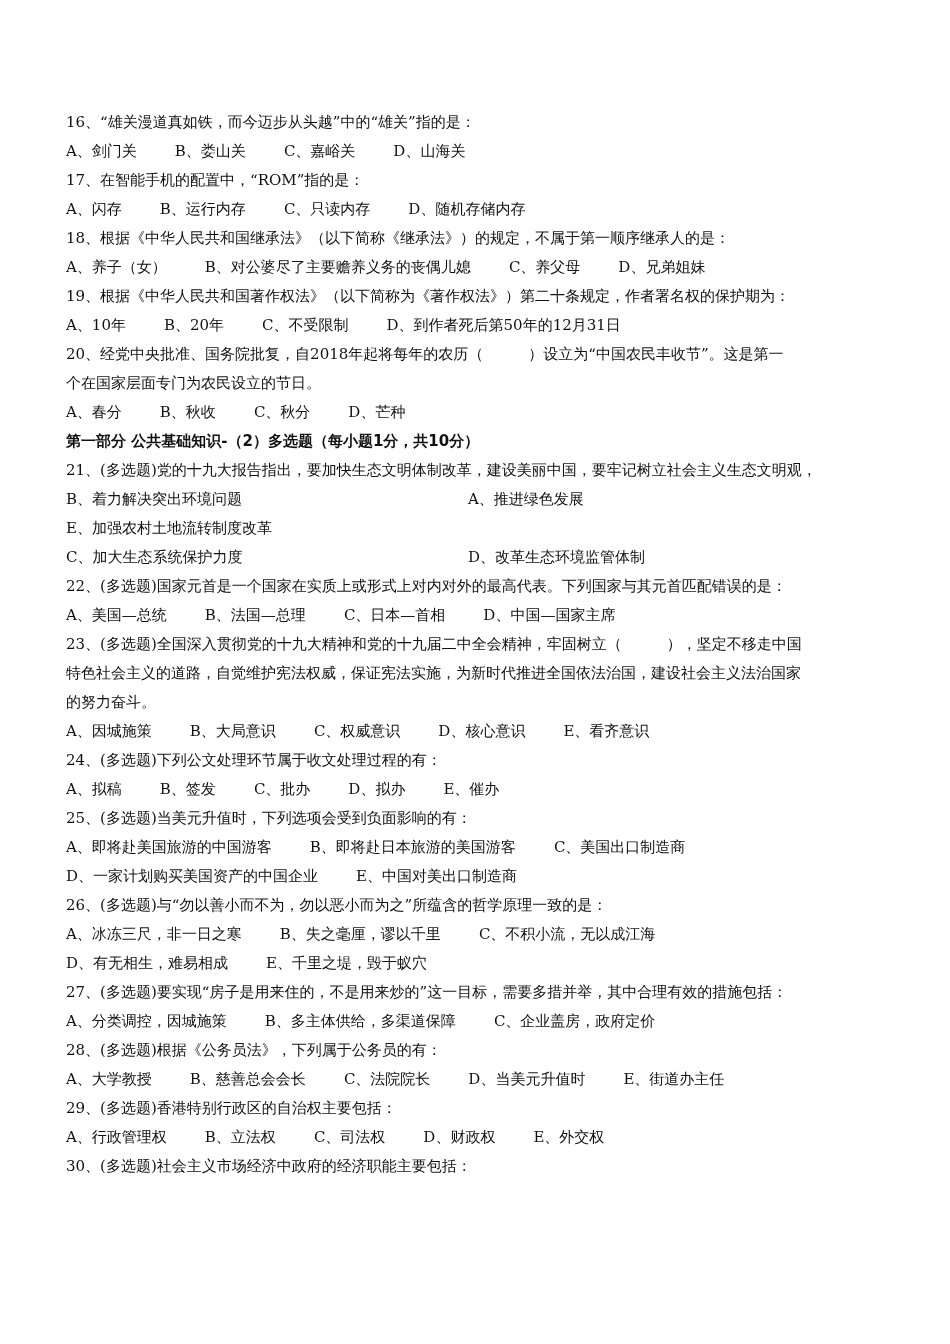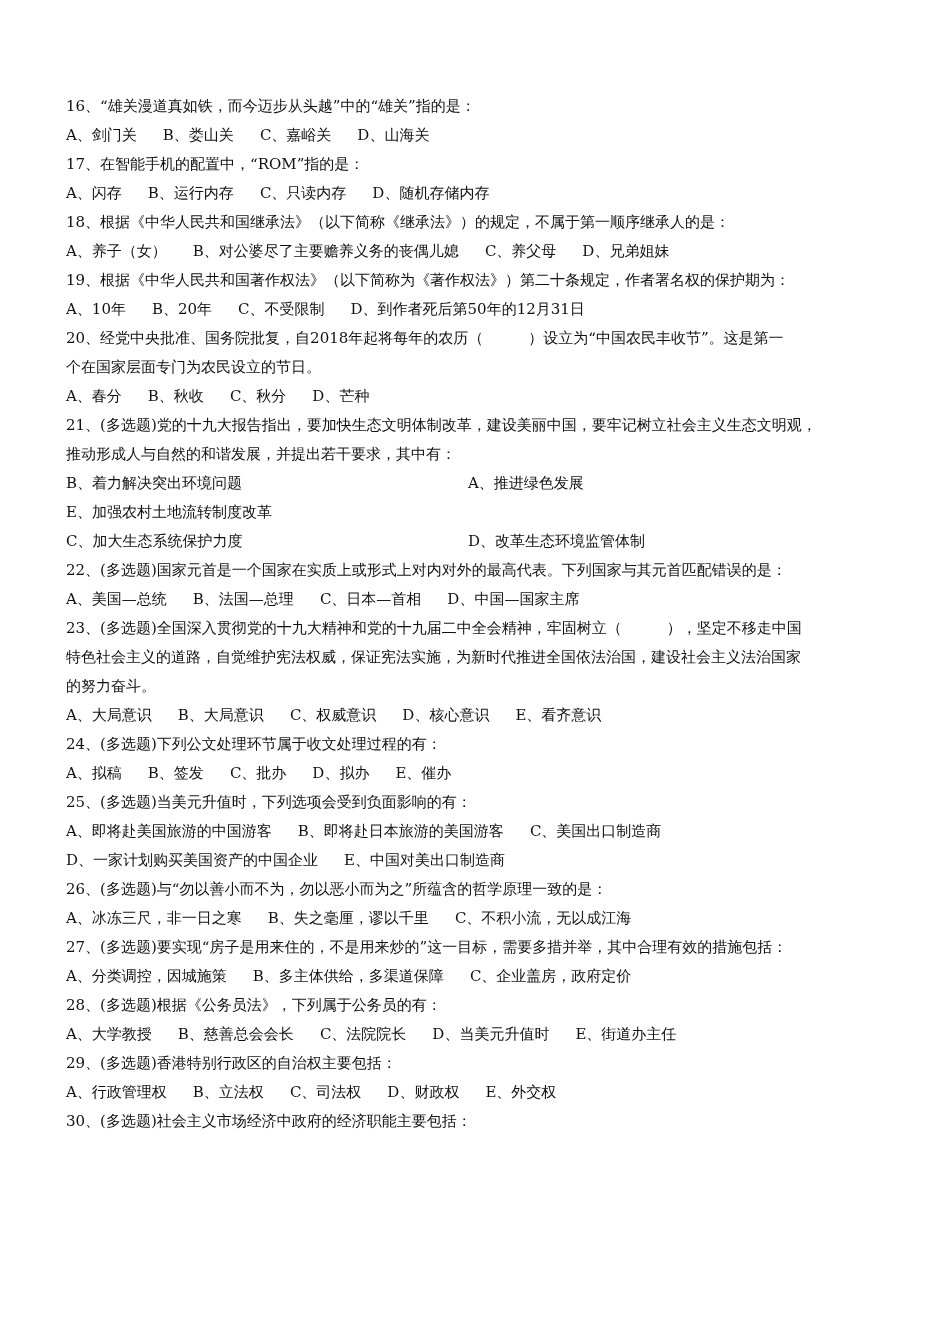--- a/index.html
+++ b/index.html
@@ -1,26 +1,26 @@
 <!DOCTYPE html>
 <html><head>
 <meta charset="utf-8">
 <style>
   html, body { margin: 0; padding: 0; background: #ffffff; }
   body {
     width: 950px; height: 1344px; position: relative; overflow: hidden;
     font-family: "DejaVu Serif", "Liberation Serif", serif;
     color: #111111;
   }
-  .page { position: absolute; left: 66px; top: 92px; width: 820px; }
+  .page { position: absolute; left: 66px; top: 108px; width: 820px; }
   .line {
     font-size: 15px; line-height: 29px; height: 29px; white-space: nowrap;
   }
   .q { letter-spacing: 0px; }
-  .opts { display: flex; gap: 0; }
+  .opts { display: flex; gap: 12px; }
   .opt { display: inline-block; margin-right: 26px; }
   .opt:last-child { margin-right: 0; }
   .two-col { display: flex; }
   .two-col .opt { width: 402px; margin-right: 0; }
   .section {
     font-family: "DejaVu Sans", "Liberation Sans", sans-serif;
     font-weight: bold; font-size: 15px; line-height: 29px; height: 29px;
   }
 </style>
 </head>
@@ -62,23 +62,23 @@
 
   <div class="line q">20、经党中央批准、国务院批复，自2018年起将每年的农历（　　　）设立为“中国农民丰收节”。这是第一</div>
   <div class="line q">个在国家层面专门为农民设立的节日。</div>
   <div class="line opts">
     <span class="opt">A、春分</span>
     <span class="opt">B、秋收</span>
     <span class="opt">C、秋分</span>
     <span class="opt">D、芒种</span>
   </div>
 
+  <div class="section">第一部分 公共基础知识-（2）多选题（每小题1分，共10分）</div>
 
   <div class="line q">21、(多选题)党的十九大报告指出，要加快生态文明体制改革，建设美丽中国，要牢记树立社会主义生态文明观，</div>
-  <div class="line q">推动形成人与自然的和谐发展，并提出若干要求，其中有：</div>
   <div class="line two-col">
     <span class="opt">B、着力解决突出环境问题</span>
     <span class="opt">A、推进绿色发展</span>
   </div>
   <div class="line">
     <span class="opt">E、加强农村土地流转制度改革</span>
   </div>
   <div class="line two-col">
     <span class="opt">C、加大生态系统保护力度</span>
     <span class="opt">D、改革生态环境监管体制</span>
@@ -89,21 +89,21 @@
     <span class="opt">A、美国—总统</span>
     <span class="opt">B、法国—总理</span>
     <span class="opt">C、日本—首相</span>
     <span class="opt">D、中国—国家主席</span>
   </div>
 
   <div class="line q">23、(多选题)全国深入贯彻党的十九大精神和党的十九届二中全会精神，牢固树立（　　　），坚定不移走中国</div>
   <div class="line q">特色社会主义的道路，自觉维护宪法权威，保证宪法实施，为新时代推进全国依法治国，建设社会主义法治国家</div>
   <div class="line q">的努力奋斗。</div>
   <div class="line opts">
-    <span class="opt">A、大局意识</span>
+    <span class="opt">A、因城施策</span>
     <span class="opt">B、大局意识</span>
     <span class="opt">C、权威意识</span>
     <span class="opt">D、核心意识</span>
     <span class="opt">E、看齐意识</span>
   </div>
 
   <div class="line q">24、(多选题)下列公文处理环节属于收文处理过程的有：</div>
   <div class="line opts">
     <span class="opt">A、拟稿</span>
     <span class="opt">B、签发</span>
@@ -122,20 +122,24 @@
     <span class="opt">D、一家计划购买美国资产的中国企业</span>
     <span class="opt">E、中国对美出口制造商</span>
   </div>
 
   <div class="line q">26、(多选题)与“勿以善小而不为，勿以恶小而为之”所蕴含的哲学原理一致的是：</div>
   <div class="line opts">
     <span class="opt">A、冰冻三尺，非一日之寒</span>
     <span class="opt">B、失之毫厘，谬以千里</span>
     <span class="opt">C、不积小流，无以成江海</span>
   </div>
+  <div class="line opts">
+    <span class="opt">D、有无相生，难易相成</span>
+    <span class="opt">E、千里之堤，毁于蚁穴</span>
+  </div>
 
   <div class="line q">27、(多选题)要实现“房子是用来住的，不是用来炒的”这一目标，需要多措并举，其中合理有效的措施包括：</div>
   <div class="line opts">
     <span class="opt">A、分类调控，因城施策</span>
     <span class="opt">B、多主体供给，多渠道保障</span>
     <span class="opt">C、企业盖房，政府定价</span>
   </div>
 
   <div class="line q">28、(多选题)根据《公务员法》，下列属于公务员的有：</div>
   <div class="line opts">

